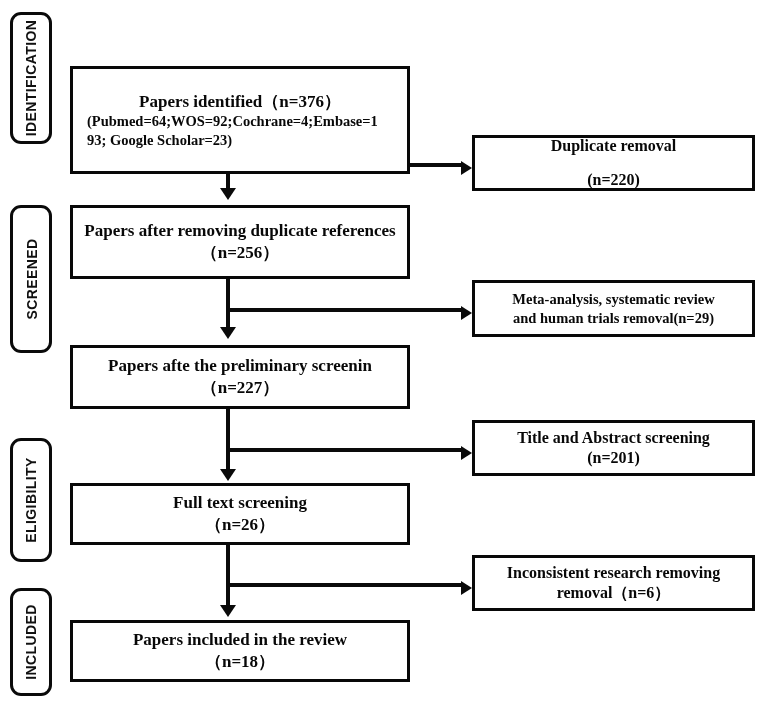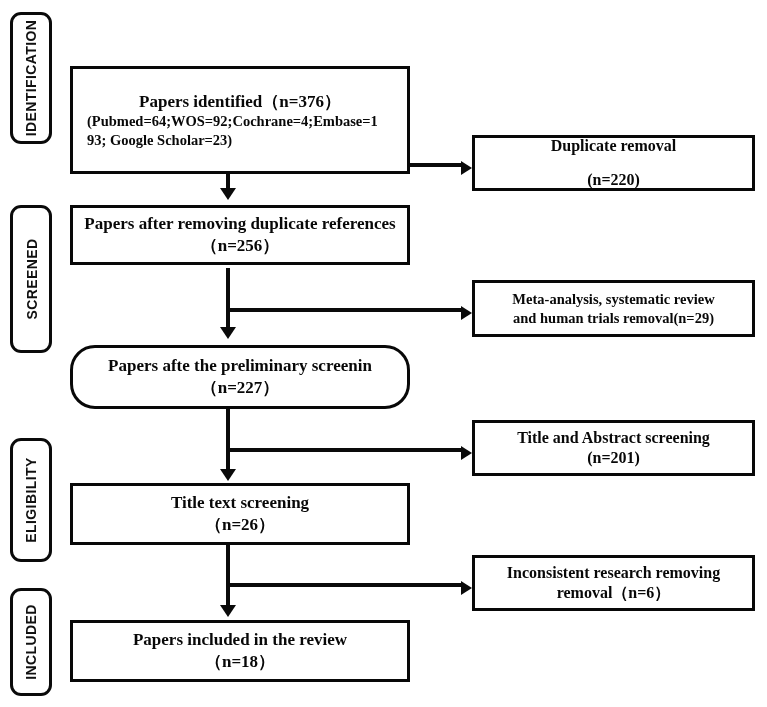--- a/index.html
+++ b/index.html
@@ -138,32 +138,32 @@
   <div class="arrow-down" style="left:220px; top:605px;"></div>
   <div class="hline" style="left:226px; top:583px; width:238px;"></div>
   <div class="arrow-right" style="left:461px; top:580.5px;"></div>
 
   <div class="flow-box box-identified" style="left:70px; top:23px; width:340px; height:108px; padding:6px 6px;margin-top:43px;">
     <span class="ln ln1">Papers identified（n=376）</span>
     <span class="ln ln2">(Pubmed=64;WOS=92;Cochrane=4;Embase=1</span>
     <span class="ln ln3">93; Google Scholar=23)</span>
   </div>
 
-  <div class="flow-box" style="left:70px; top:205px; width:340px; height:60px;">
+  <div class="flow-box" style="left:70px; top:205px; width:340px; height:74px;">
     <span class="ln t-main">Papers after removing duplicate references</span>
     <span class="ln t-main">（n=256）</span>
   </div>
 
-  <div class="flow-box" style="left:70px; top:345px; width:340px; height:64px;border-radius:25px;">
+  <div class="flow-box" style="left:70px; top:345px; width:340px; height:64px;">
     <span class="ln t-main">Papers afte the preliminary screenin</span>
     <span class="ln t-main">（n=227）</span>
   </div>
 
   <div class="flow-box" style="left:70px; top:483px; width:340px; height:62px;">
-    <span class="ln t-main">Title text screening</span>
+    <span class="ln t-main">Full text screening</span>
     <span class="ln t-main">（n=26）</span>
   </div>
 
   <div class="flow-box" style="left:70px; top:620px; width:340px; height:62px;">
     <span class="ln t-main">Papers included in the review</span>
     <span class="ln t-main">（n=18）</span>
   </div>
 
   <div class="flow-box" style="left:472px; top:135px; width:283px; height:56px;gap:13px;">
     <span class="ln t-side">Duplicate removal</span>

